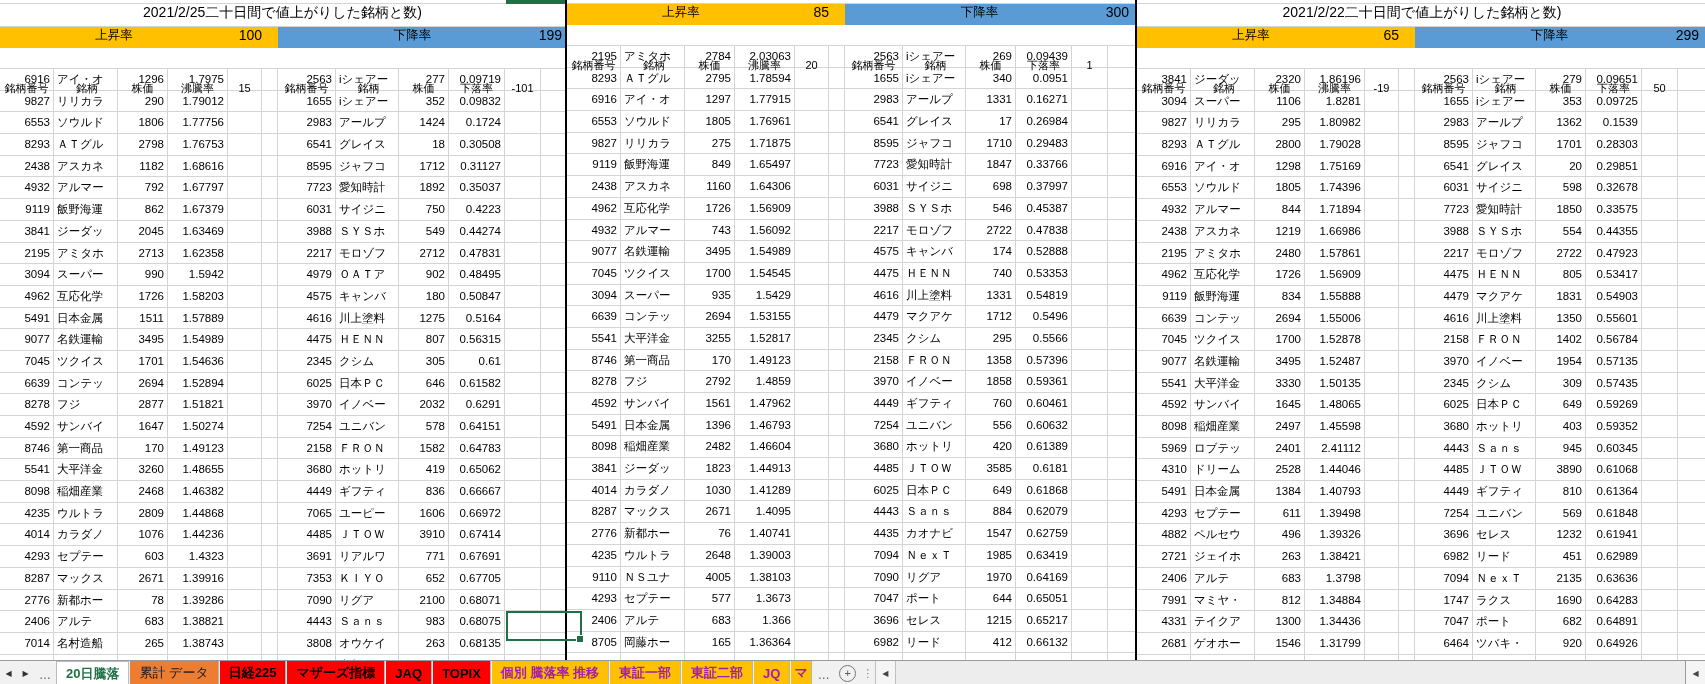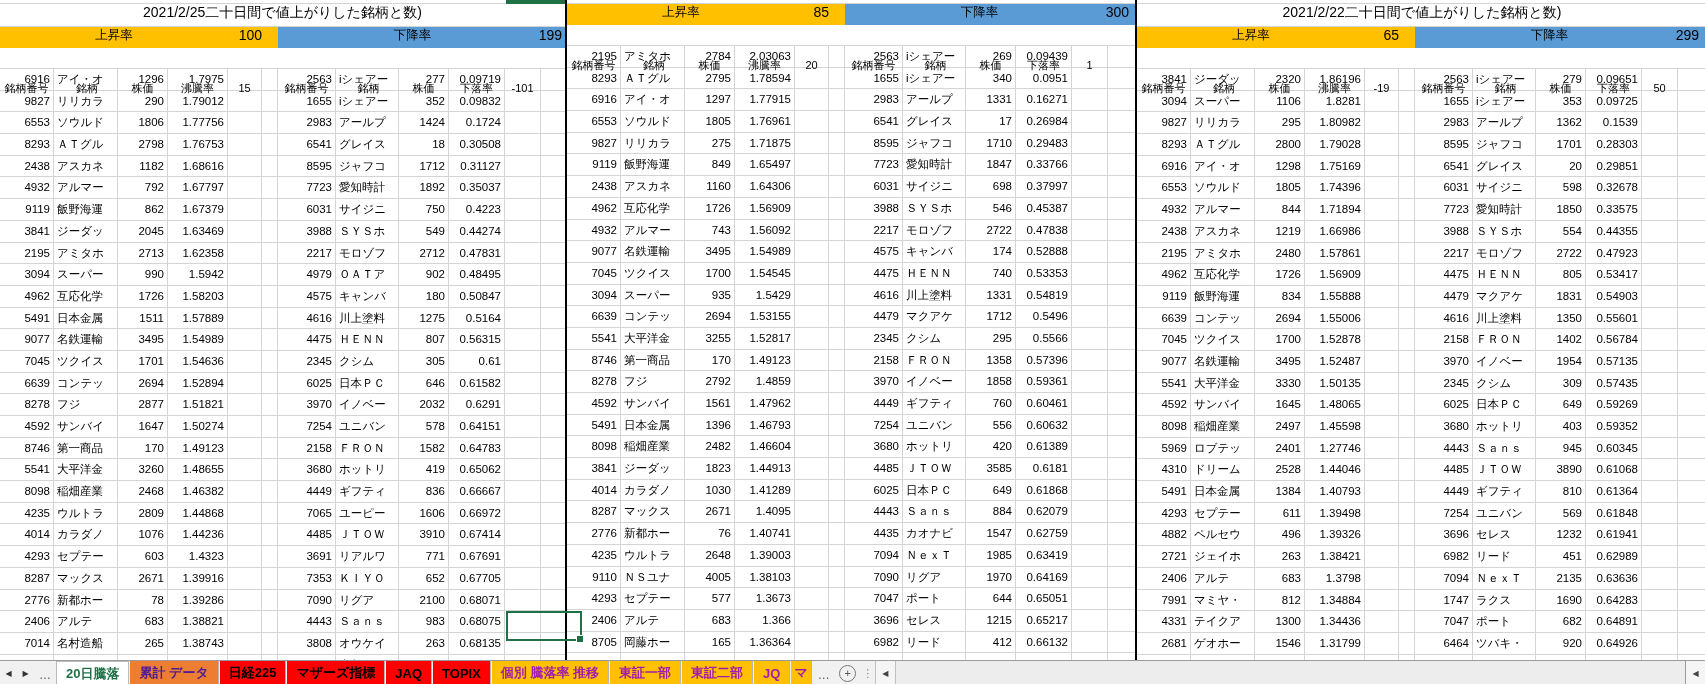--- a/index.html
+++ b/index.html
@@ -51,21 +51,21 @@
     background:var(--sel-green);border:1px solid #fff;}
   
   .tabbar{position:absolute;left:0;top:660px;width:1705px;height:24px;background:var(--tabbar-bg);
     border-top:1px solid #9a9a9a;display:flex;align-items:stretch;z-index:6;font-size:13px;}
   .navbtn{width:17px;display:flex;align-items:center;justify-content:center;font-size:8px;color:#333;cursor:pointer;}
   .dots{width:22px;display:flex;align-items:flex-end;justify-content:center;color:#555;font-size:12px;padding-bottom:3px;}
   .tabs{display:flex;align-items:stretch;}
   .tab{display:flex;align-items:center;padding:0 9px;margin-right:1px;border-right:1px solid #b5b5b5;
     white-space:nowrap;cursor:pointer;font-size:13px;}
   .tab.active{background:#fff;color:var(--sel-green);font-weight:700;border:1px solid #bbb;border-bottom:none;}
-  .tab.orange{background:var(--tab-orange);color:#4c1d95;font-weight:700;}
+  .tab.orange{background:var(--tab-orange);color:#0f172a;font-weight:400;}
   .tab.red{background:var(--tab-red);color:#000000;font-weight:700;}
   .tab.gold{background:var(--tab-gold);color:#a21caf;font-weight:600;}
   .tab.cut{max-width:16px;padding:0 3px;overflow:hidden;}
   .addbtn{display:flex;align-items:center;justify-content:center;width:26px;}
   .addbtn .plus{width:15px;height:15px;border:1px solid #767676;border-radius:50%;color:#555;
     display:flex;align-items:center;justify-content:center;font-size:11px;line-height:1;}
   .splitter{width:14px;display:flex;align-items:center;justify-content:center;color:#888;font-size:11px;cursor:col-resize;}
   .scrollbtn{width:19px;display:flex;align-items:center;justify-content:center;font-size:8px;color:#444;
     border-left:1px solid #c0c0c0;border-right:1px solid #c0c0c0;background:#f5f5f5;cursor:pointer;}
   .track{flex:1;background:#ededed;}
@@ -1220,21 +1220,21 @@
           <div class="cell d-name">ホットリ</div>
           <div class="cell d-price num">403</div>
           <div class="cell d-rate num">0.59352</div>
           <div class="cell d-cnt"></div>
           <div class="cell d-f2"></div>
         </div>
         <div class="row data-row">
           <div class="cell c-code num">5969</div>
           <div class="cell c-name">ロブテッ</div>
           <div class="cell c-price num">2401</div>
-          <div class="cell c-rate num">1.27746</div>
+          <div class="cell c-rate num">2.41112</div>
           <div class="cell c-cnt"></div>
           <div class="cell c-f1"></div>
           <div class="cell d-code num">4443</div>
           <div class="cell d-name">Ｓａｎｓ</div>
           <div class="cell d-price num">945</div>
           <div class="cell d-rate num">0.60345</div>
           <div class="cell d-cnt"></div>
           <div class="cell d-f2"></div>
         </div>
         <div class="row data-row">

